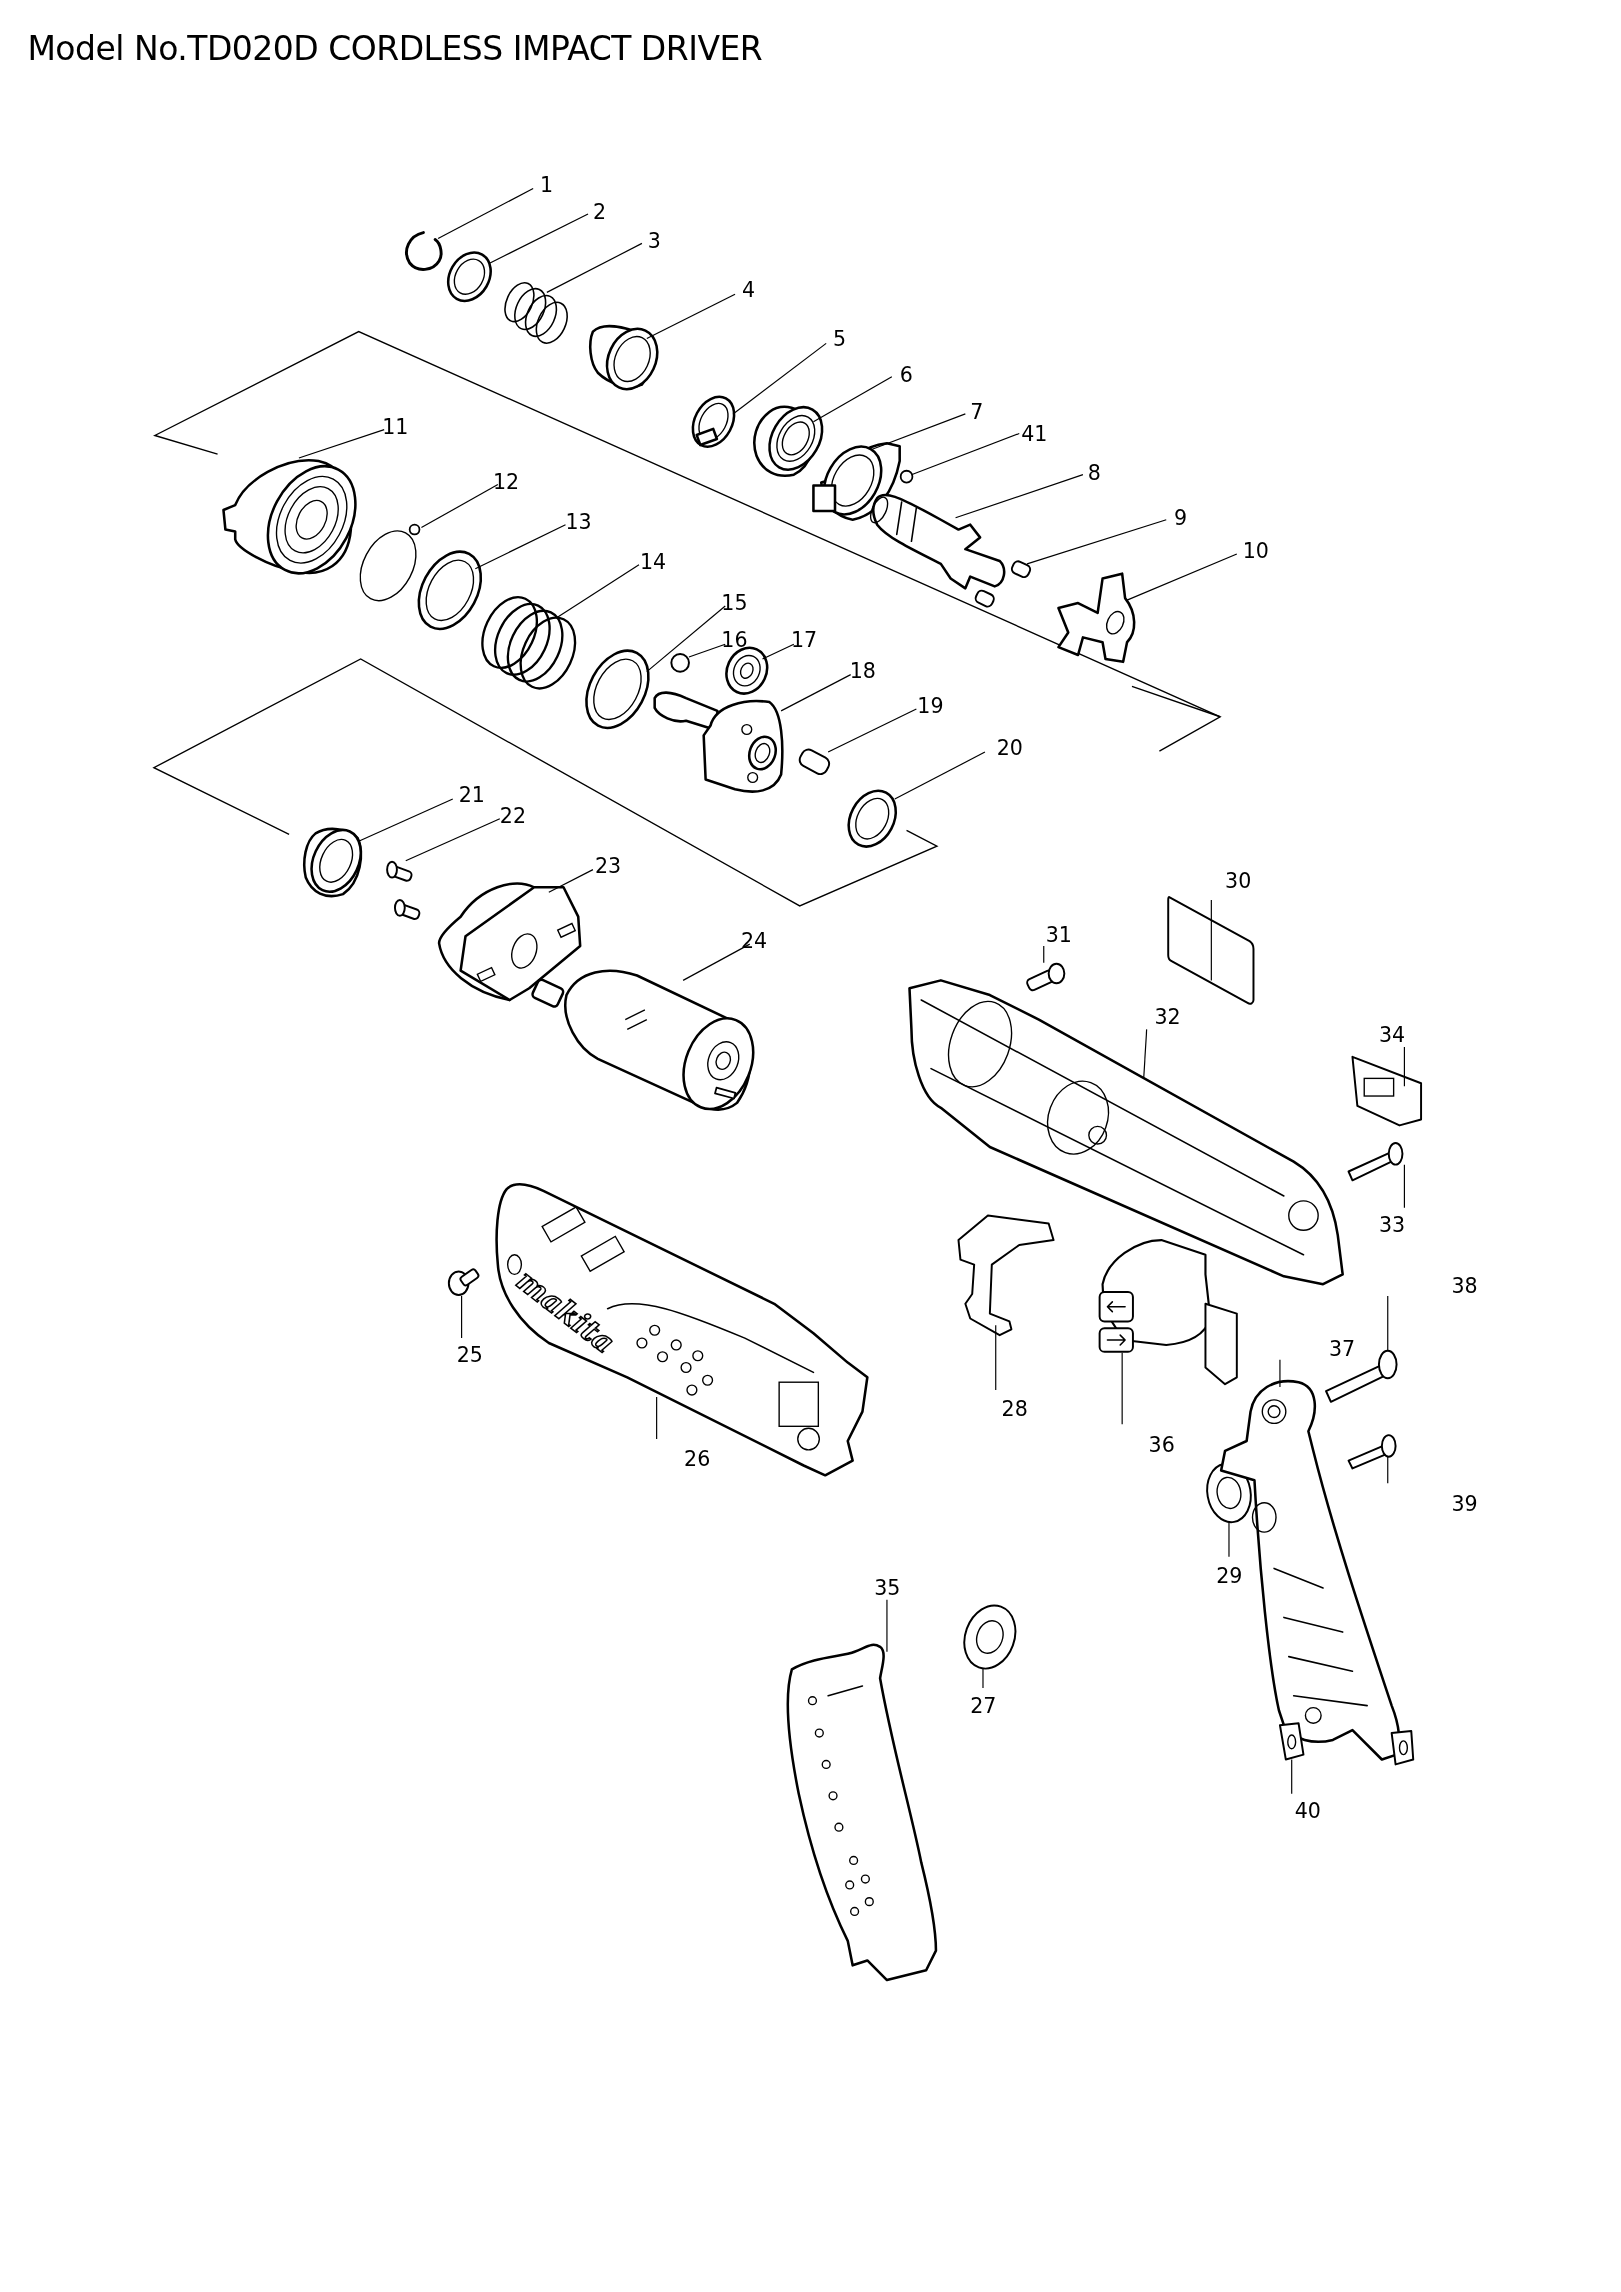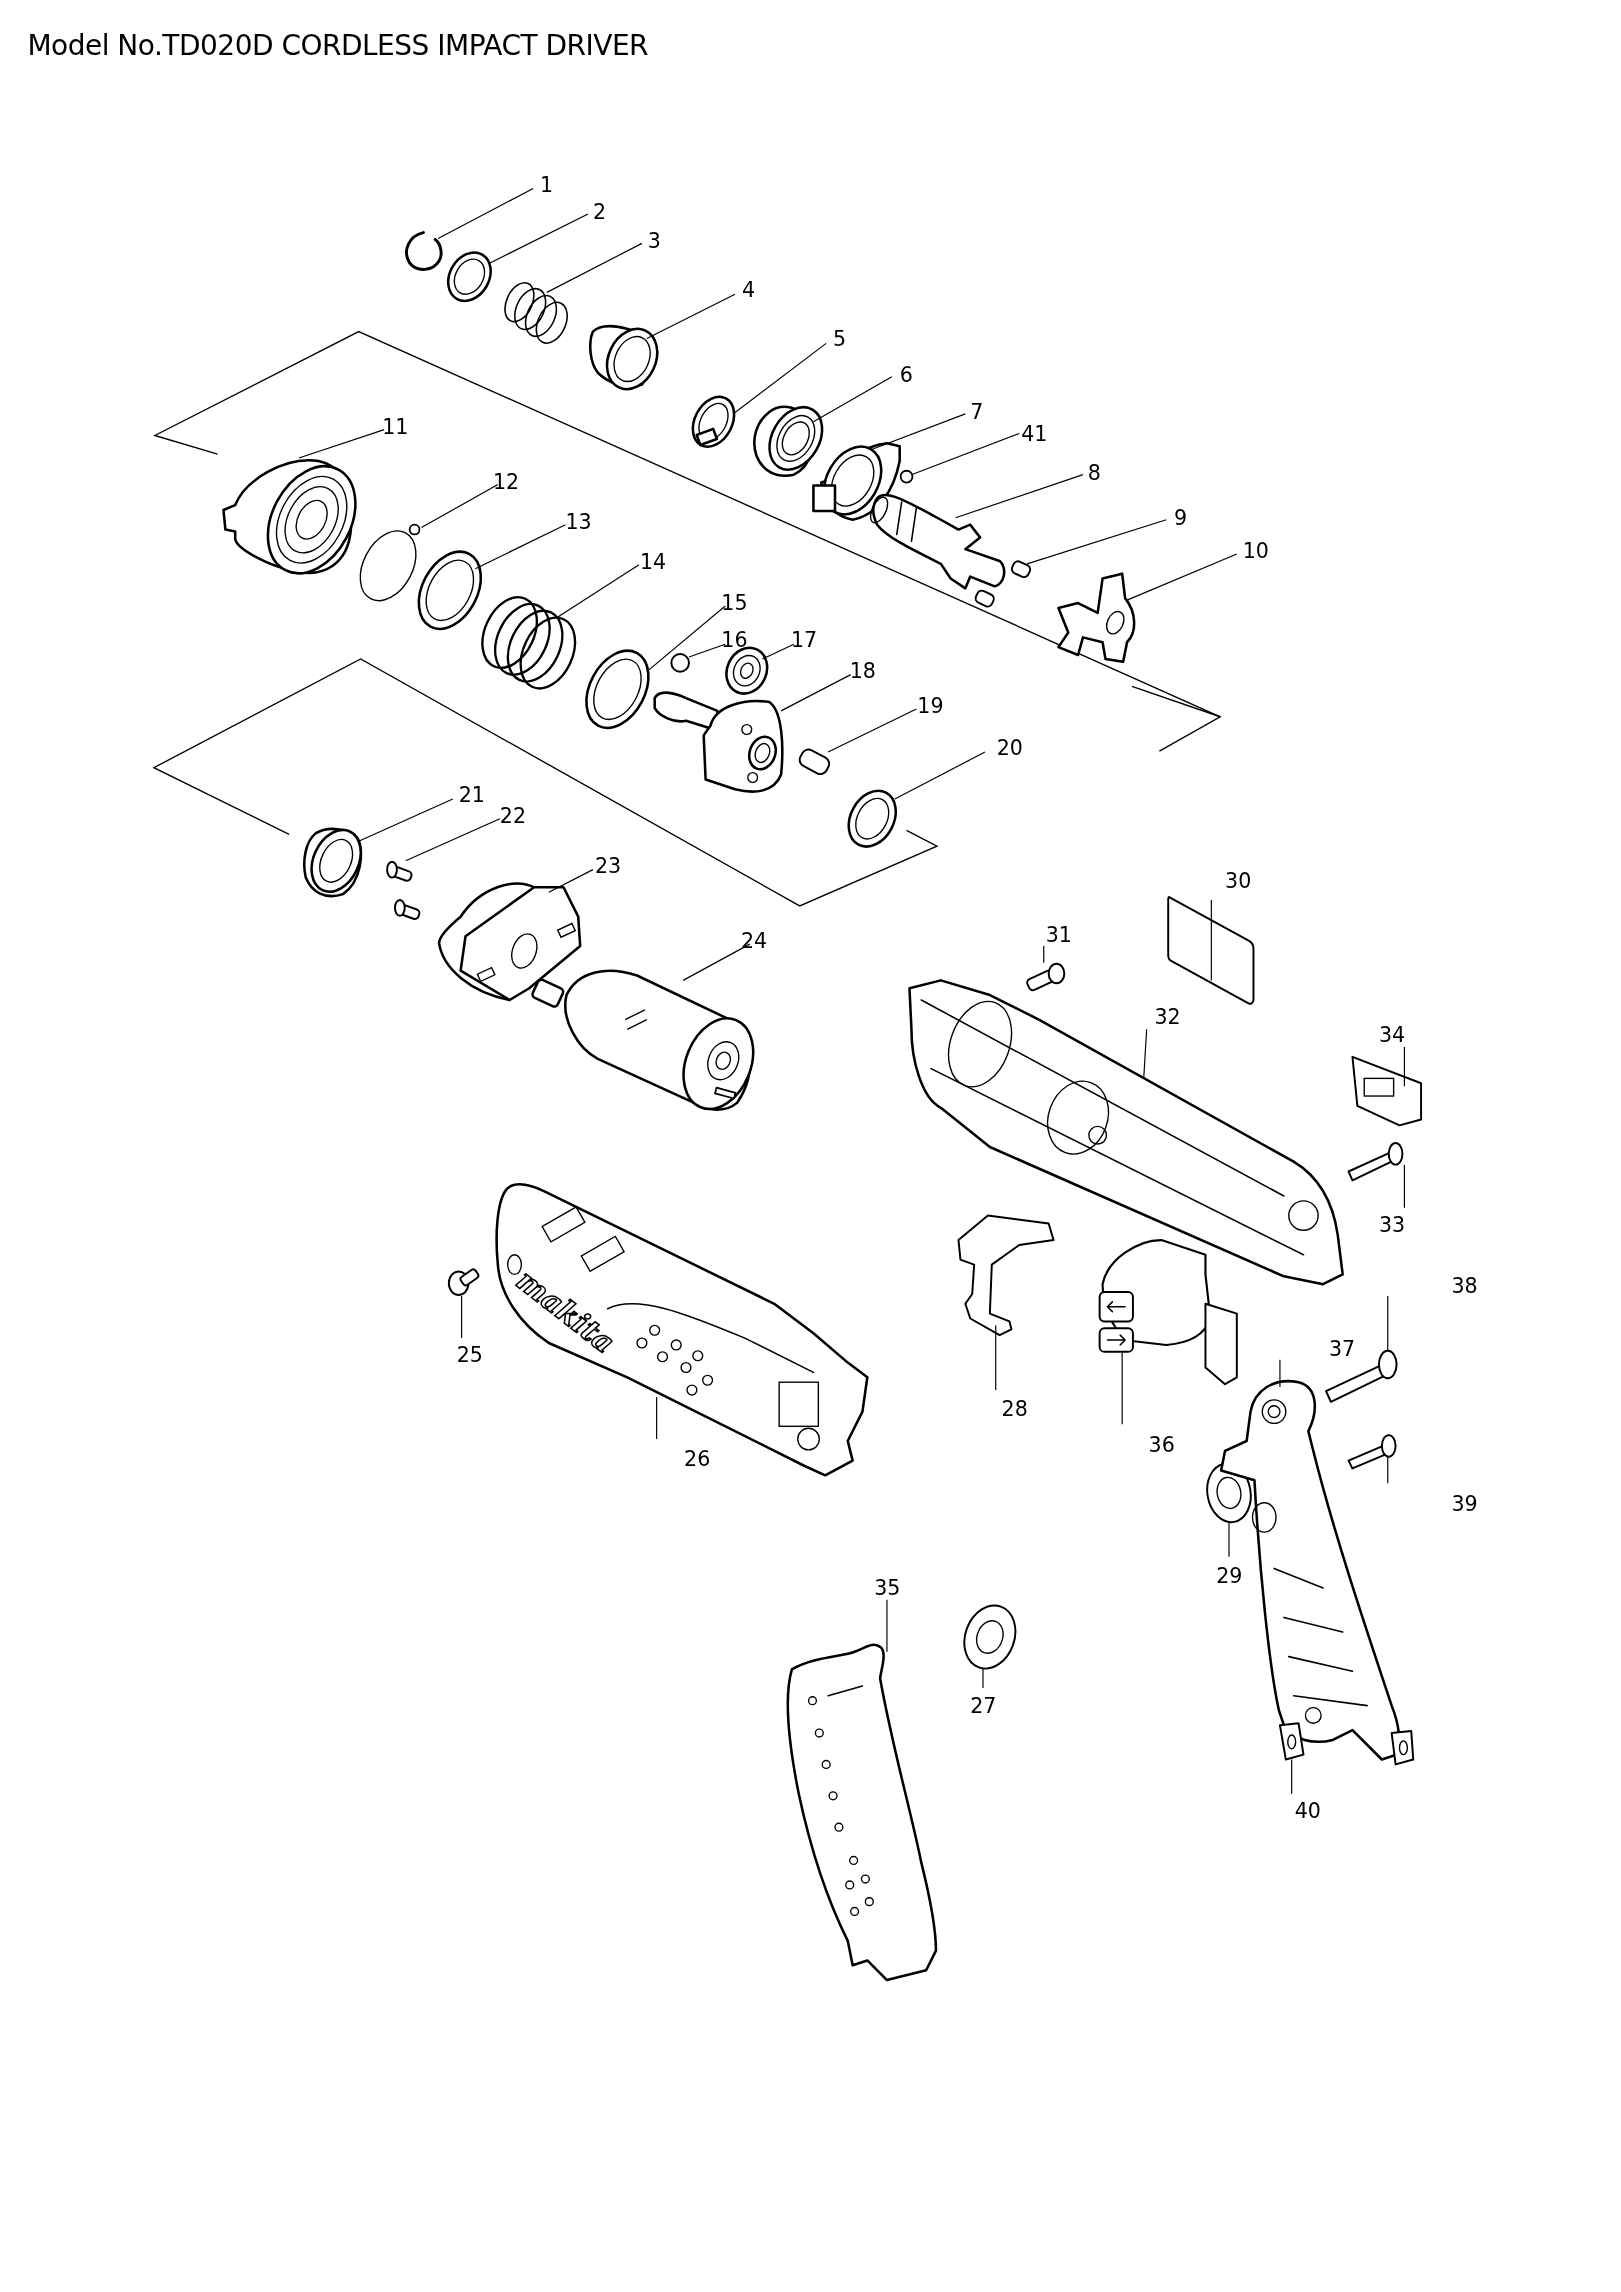--- a/index.html
+++ b/index.html
@@ -1,17 +1,17 @@
 <!DOCTYPE html>
 <html><head>
 <meta charset="utf-8">
 <style>
   html, body { margin:0; padding:0; background:#ffffff; }
   body { width:1621px; height:2293px; position:relative; overflow:hidden; font-family:"DejaVu Sans", sans-serif; color:#000; }
-  .title { position:absolute; left:27.4px; top:29px; font-size:28px; font-family:"DejaVu Sans", sans-serif; letter-spacing:-0.5px; white-space:nowrap; }
+  .title { position:absolute; left:27.4px; top:29px; font-size:33px; font-family:"DejaVu Sans", sans-serif; letter-spacing:-0.5px; white-space:nowrap; }
   svg.diagram { position:absolute; left:0; top:0; width:1621px; height:2293px; }
   .part { fill:#fff; stroke:#000; stroke-width:2.6; stroke-linejoin:round; stroke-linecap:round; }
   .thin { fill:none; stroke:#000; stroke-width:1.4; }
   .detail { fill:none; stroke:#000; stroke-width:1.6; stroke-linecap:round; }
   .leader { stroke:#000; stroke-width:1.2; fill:none; }
   .bracket { stroke:#000; stroke-width:1.4; fill:none; }
   .num { font-family:"DejaVu Sans", sans-serif; font-size:21px; fill:#000; }
 </style>
 </head>
 <body>

